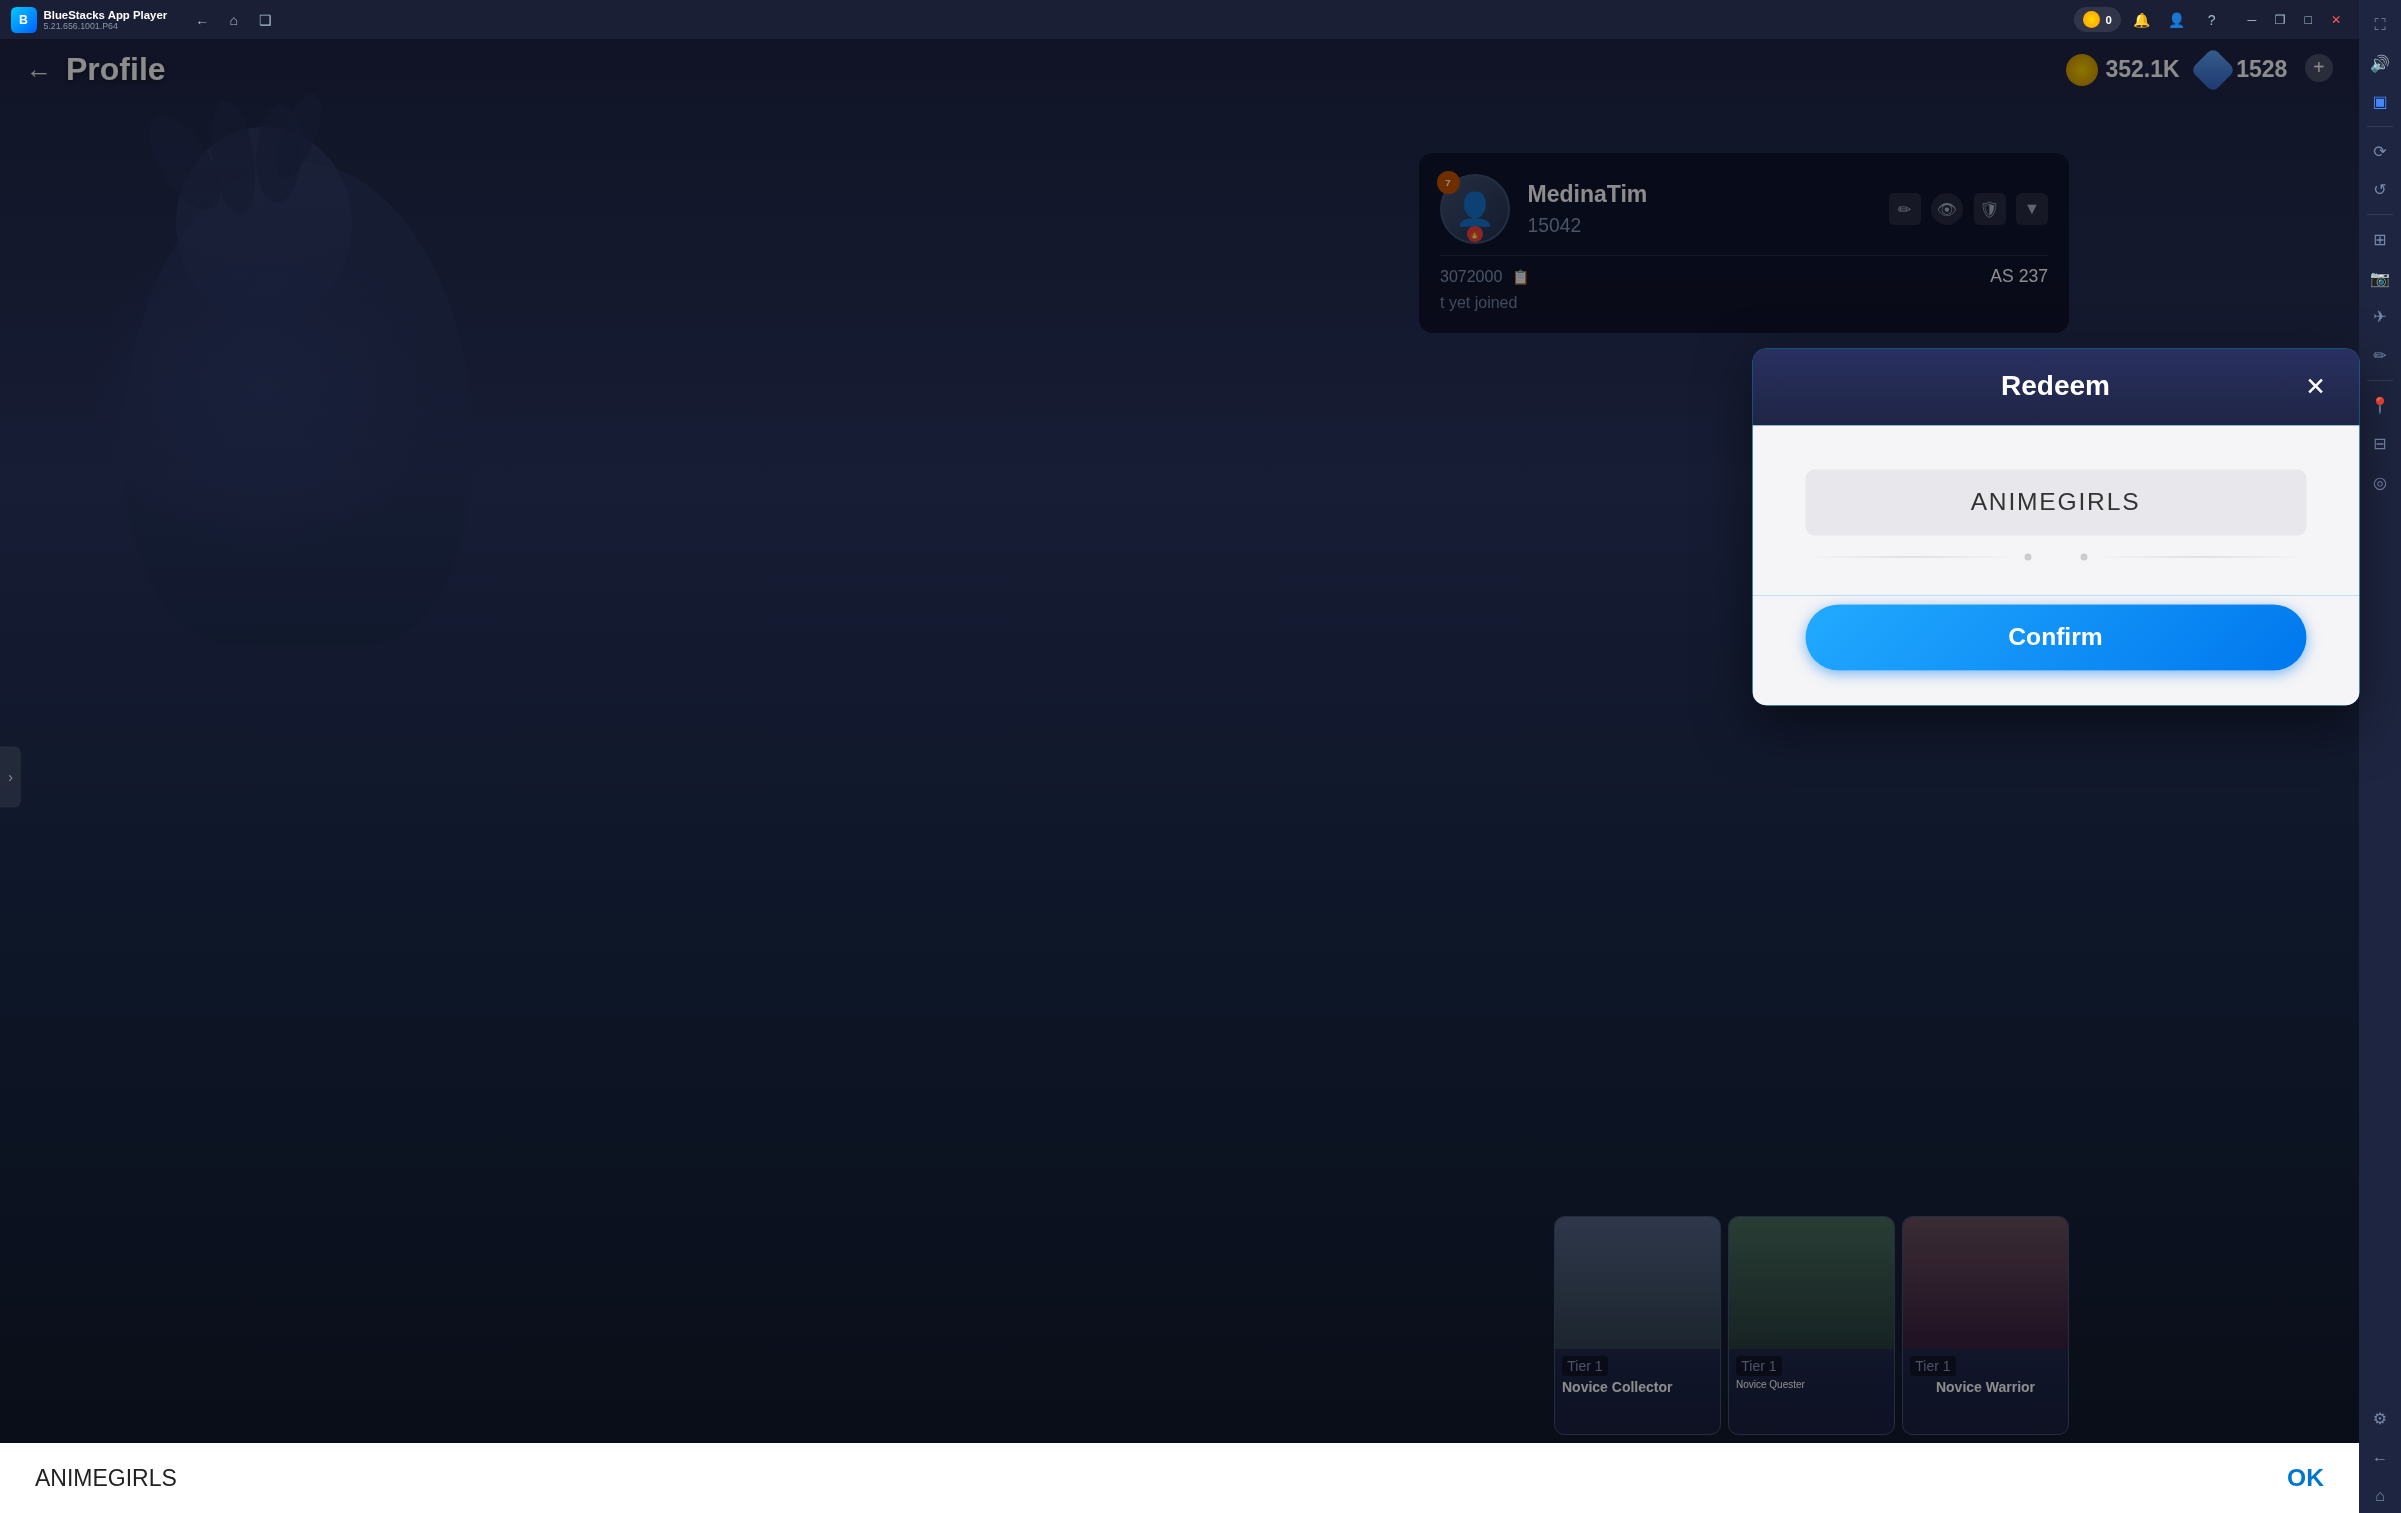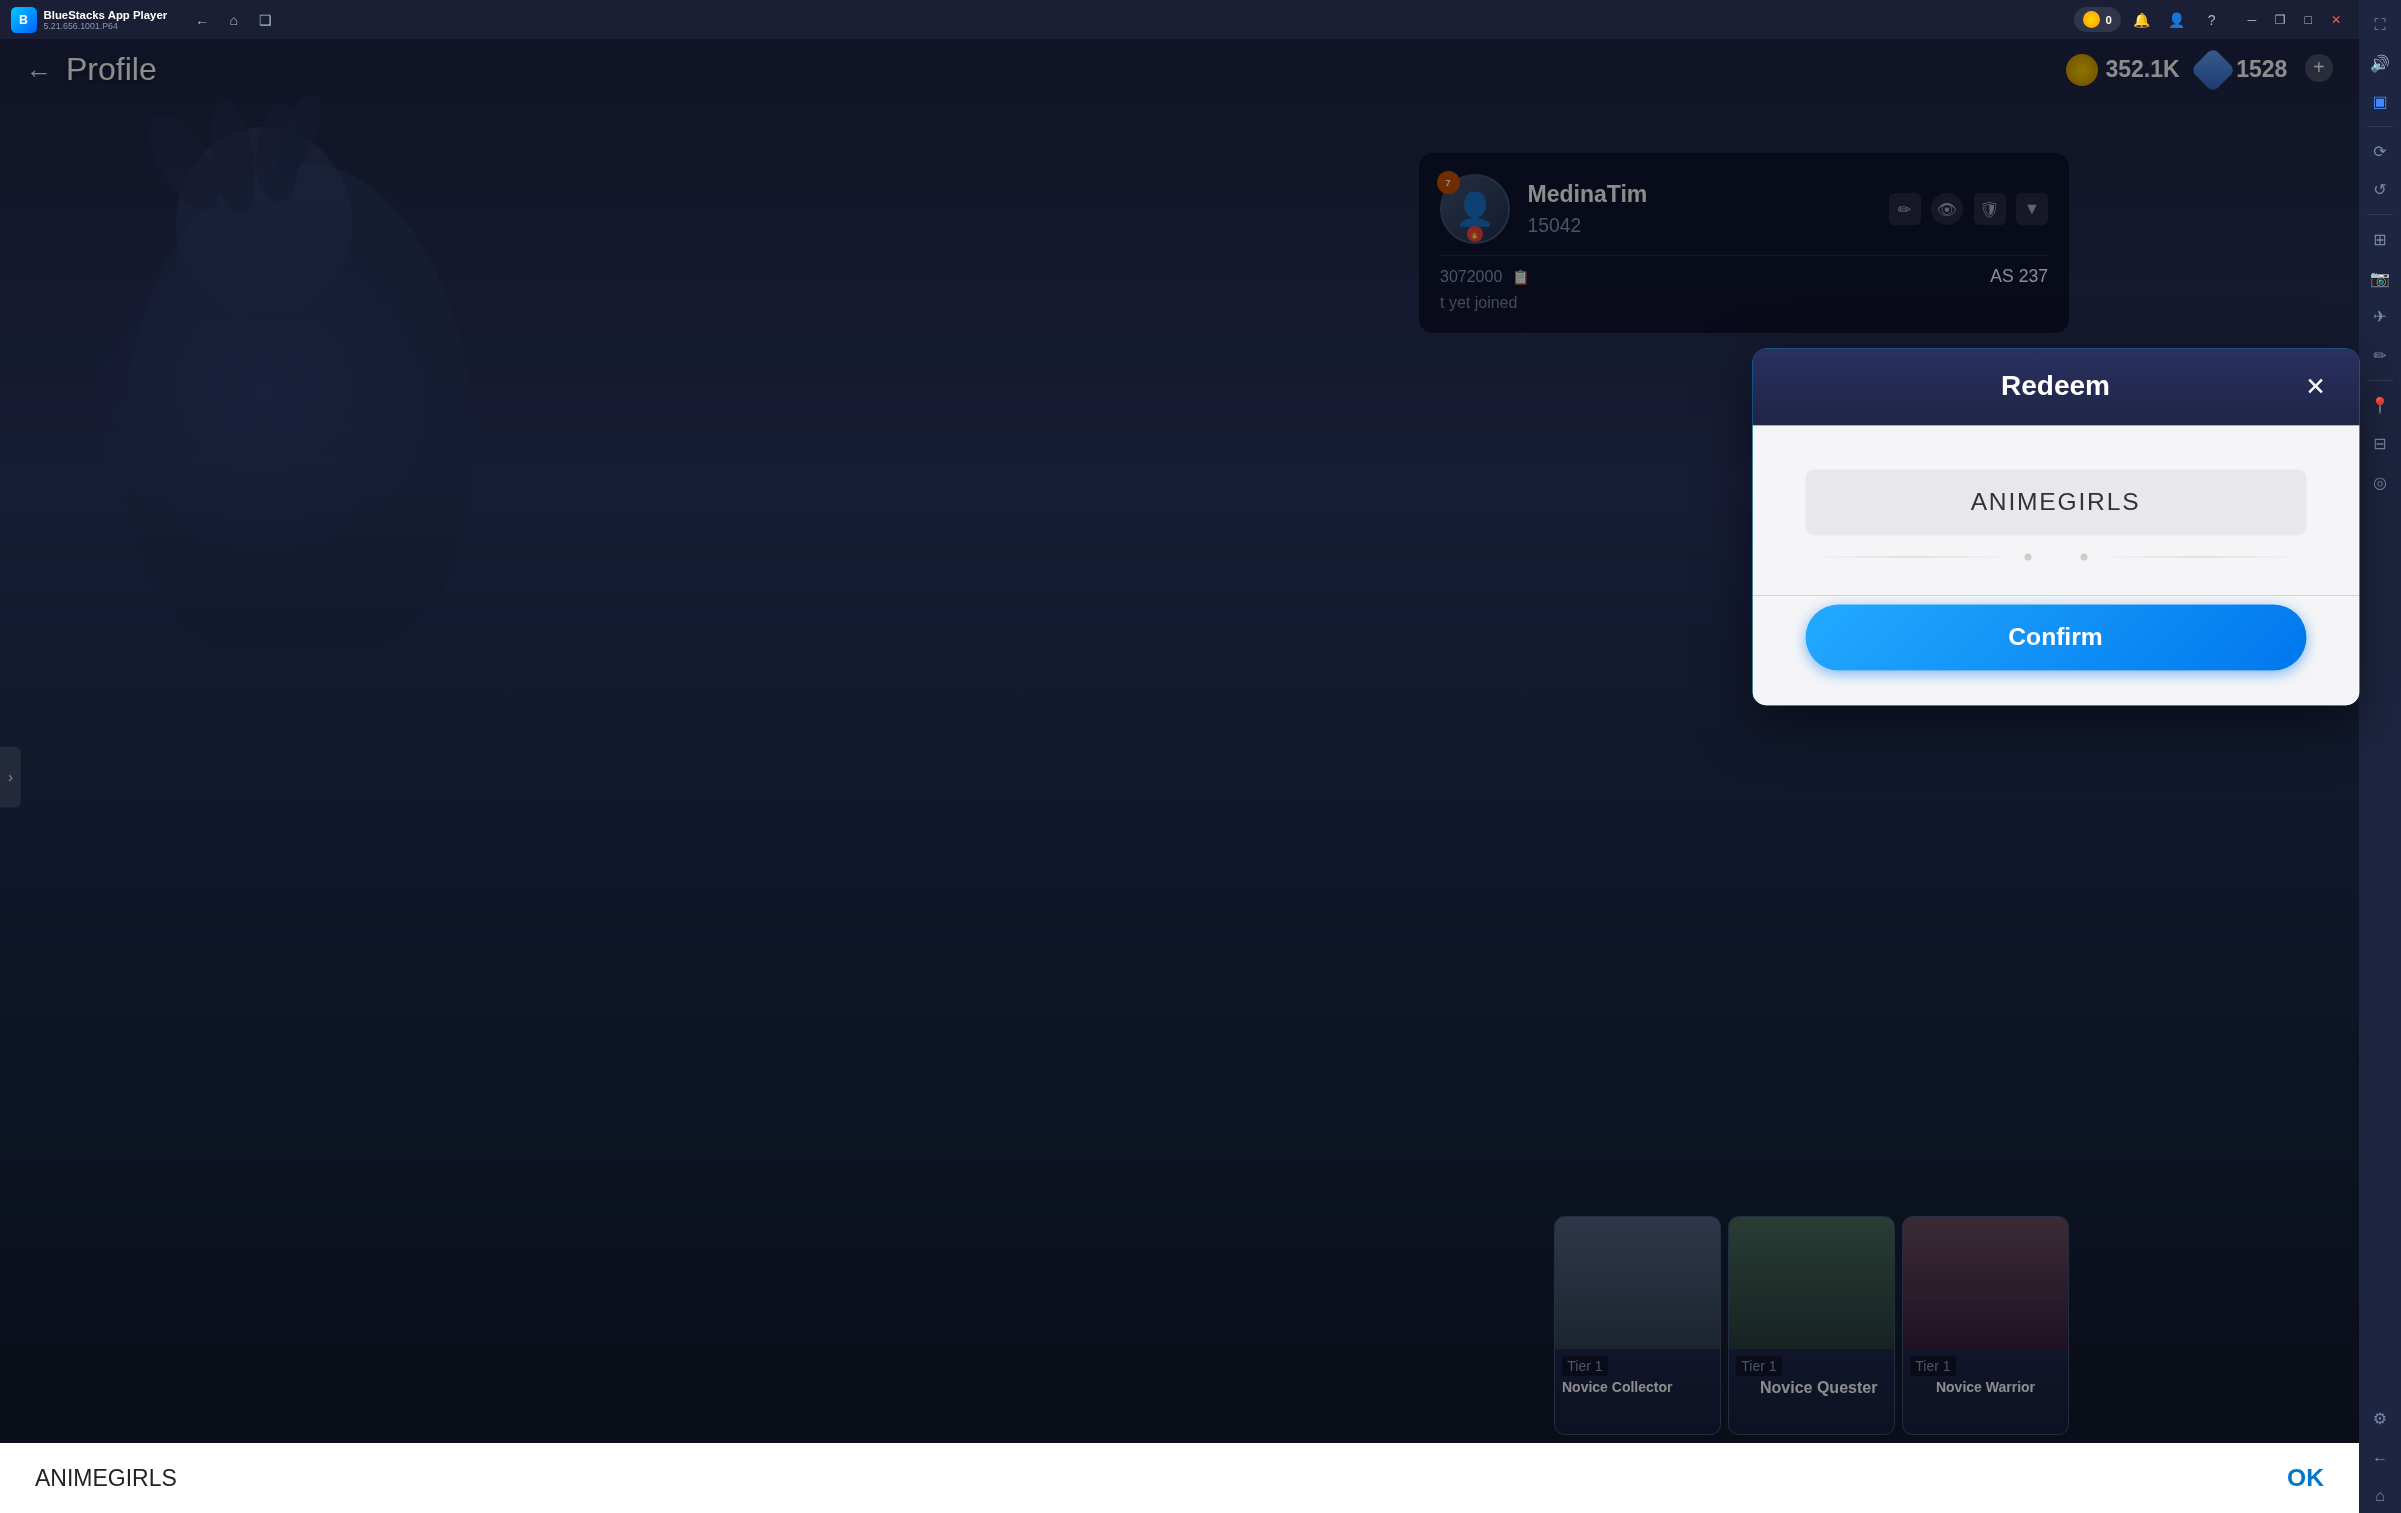--- a/index.html
+++ b/index.html
@@ -217,21 +217,21 @@
       color: white;
       font-size: 26px;
       cursor: pointer;
       margin-right: 14px;
       opacity: 0.9;
     }
 
     .page-title {
       color: white;
       font-size: 32px;
-      font-weight: 400;
+      font-weight: 700;
       text-shadow: 0 1.8px 5.3px rgba(0,0,0,0.5);
     }
 
     .header-resources {
       margin-left: auto;
       display: flex;
       align-items: flex-start;
       gap: 17.6px;
     }
 
@@ -514,21 +514,21 @@
       <div style="width:100%;height:132px;background:linear-gradient(180deg,#556688,#334455);"></div>
       <div style="padding:7px;">
         <div style="color:#8899bb;font-size:14px;background:rgba(0,0,0,0.4);padding:1.8px 5.3px;border-radius:3.5px;display:inline-block;margin-bottom:3.5px;">Tier 1</div>
         <div style="color:white;font-size:14px;font-weight:600;">Novice Collector</div>
       </div>
     </div>
     <div style="width:167px;height:219px;background:linear-gradient(180deg,#2a3560,#1a2040);border-radius:10.5px;border:0.9px solid #445577;overflow:hidden;">
       <div style="width:100%;height:132px;background:linear-gradient(180deg,#4a7060,#2a4040);"></div>
       <div style="padding:7px;">
         <div style="color:#8899bb;font-size:14px;background:rgba(0,0,0,0.4);padding:1.8px 5.3px;border-radius:3.5px;display:inline-block;margin-bottom:3.5px;">Tier 1</div>
-        <div style="color:white;font-size:16px;font-weight:700;margin-left:24px;">Novice Quester</div>
+        <div style="color:white;font-size:10px;font-weight:400;">Novice Quester</div>
       </div>
     </div>
     <div style="width:167px;height:219px;background:linear-gradient(180deg,#2a3560,#1a2040);border-radius:10.5px;border:0.9px solid #445577;overflow:hidden;">
       <div style="width:100%;height:132px;background:linear-gradient(180deg,#6a5060,#3a2040);"></div>
       <div style="padding:7px;">
         <div style="color:#8899bb;font-size:14px;background:rgba(0,0,0,0.4);padding:1.8px 5.3px;border-radius:3.5px;display:inline-block;margin-bottom:3.5px;">Tier 1</div>
         <div style="color:white;font-size:14px;font-weight:600;text-align:center;">Novice Warrior</div>
       </div>
     </div>
   </div>

